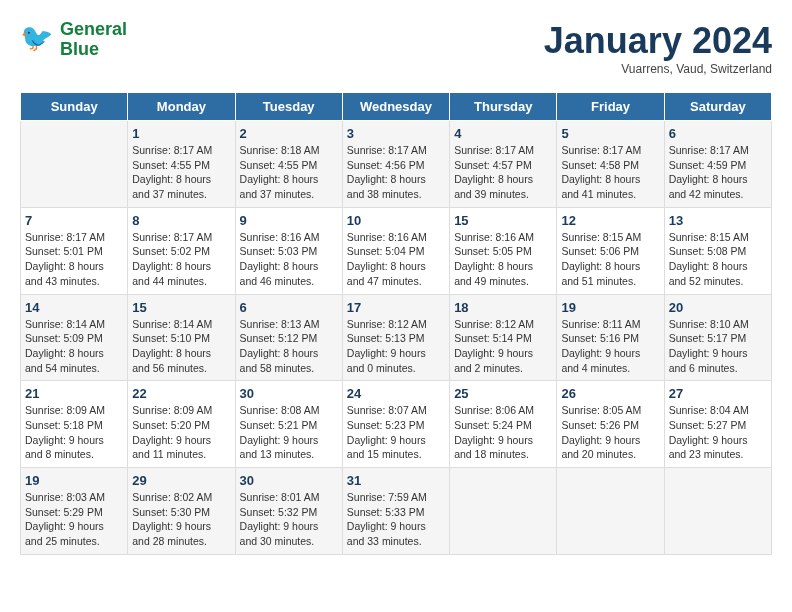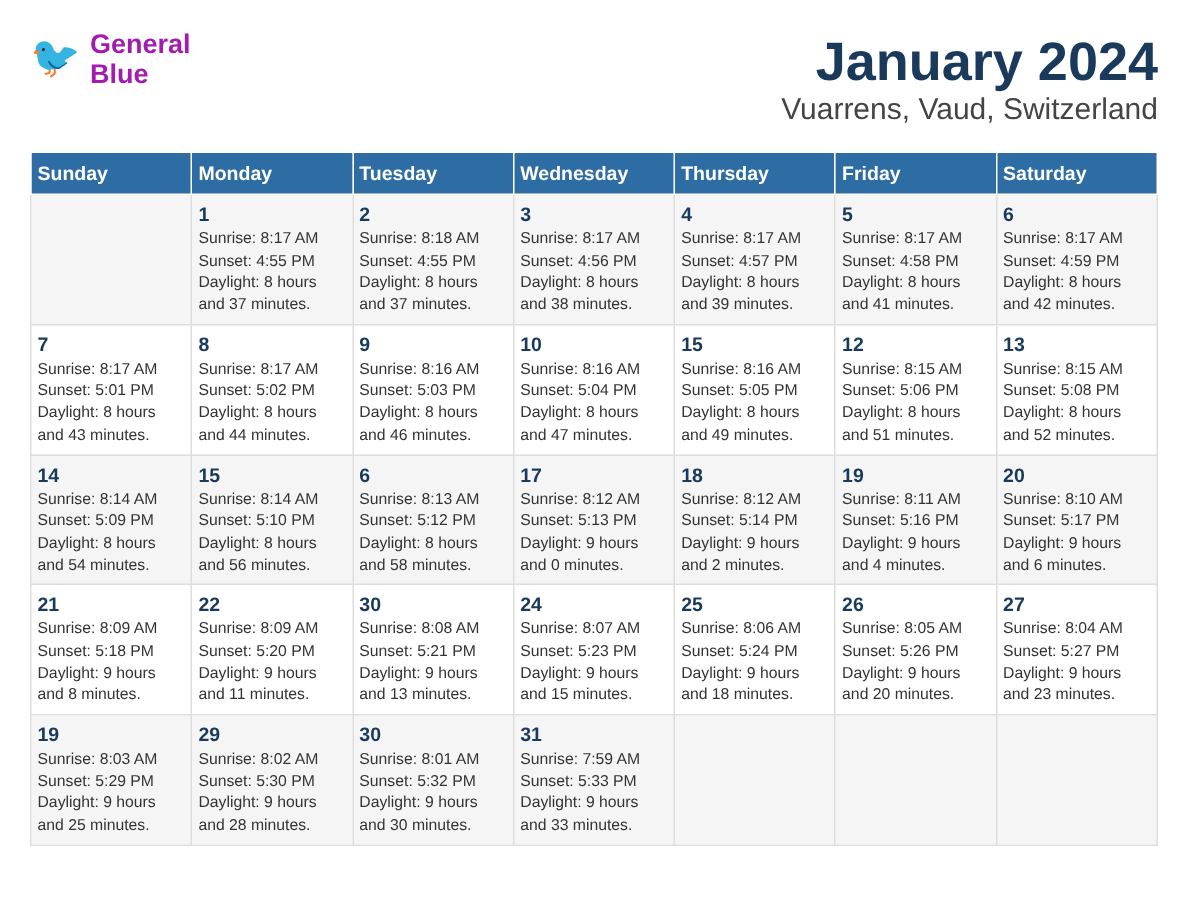--- a/index.html
+++ b/index.html
@@ -17,50 +17,50 @@
       margin-bottom: 16px;
     }
     .logo {
       display: flex;
       align-items: center;
       gap: 4px;
     }
     .logo-text {
       font-size: 18px;
       font-weight: bold;
-      color: #a21caf;
+      color: #15803d;
       line-height: 1.1;
     }
     .logo-bird {
       width: 36px;
       height: 36px;
     }
     .title-block {
       text-align: right;
       margin-left: 43px;
     }
     .month-title {
       font-size: 36px;
       font-weight: bold;
       color: #1a3a5c;
     }
     .subtitle {
-      font-size: 20px;
+      font-size: 12px;
       color: #444;
     }
     table {
       width: 100%;
       border-collapse: collapse;
       font-size: 11px;
     }
     thead tr th {
       background-color: #2e6da4;
       color: #fff;
       padding: 6px 4px;
-      text-align: left;
+      text-align: center;
       font-size: 13px;
       font-weight: bold;
       border: 1px solid #fff;
     }
     tbody tr {
       vertical-align: top;
     }
     tbody tr:nth-child(odd) {
       background-color: #f5f5f5;
     }

